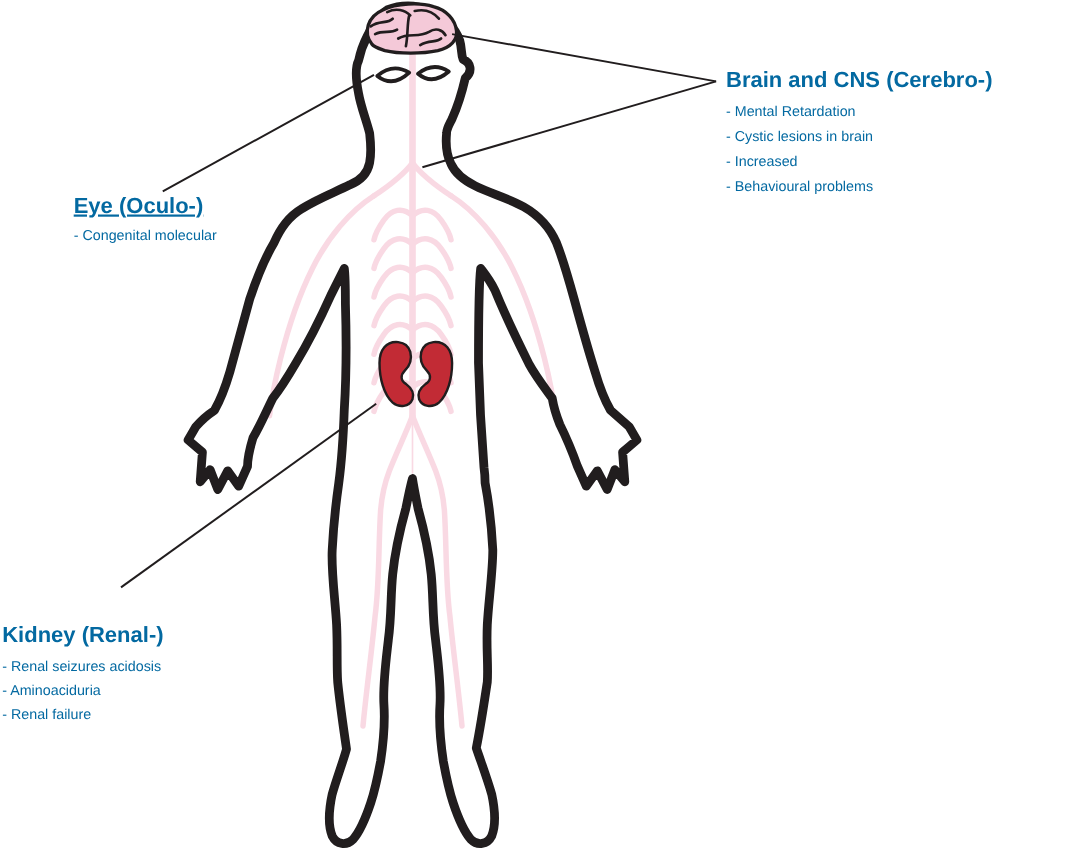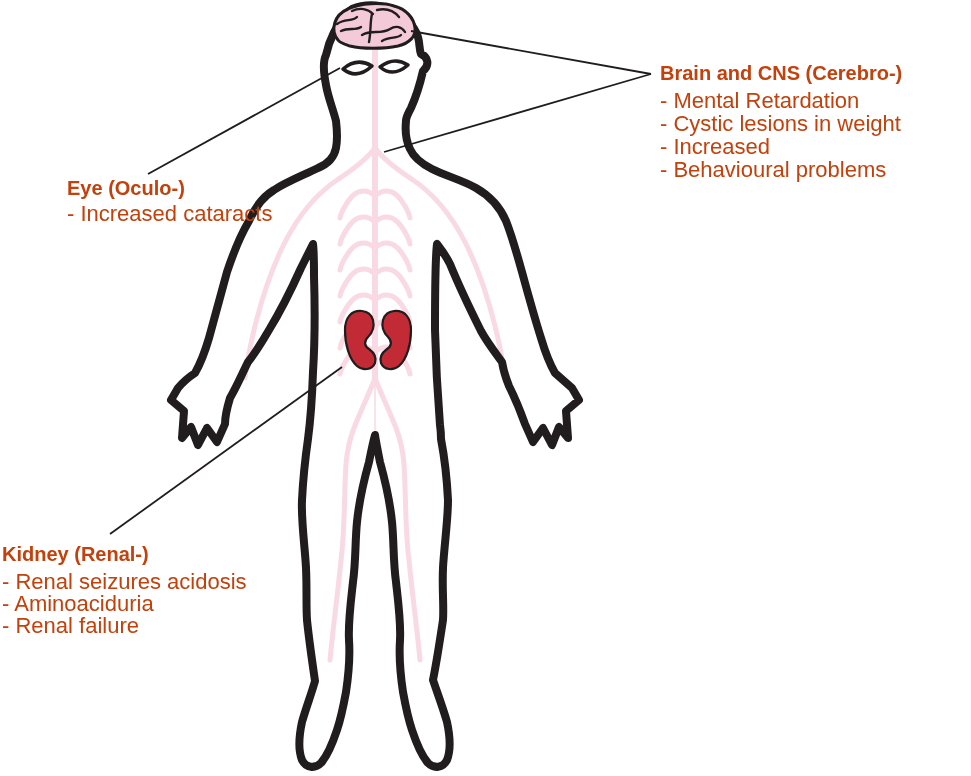--- a/index.html
+++ b/index.html
@@ -4,30 +4,30 @@
 <style>
   html,body{margin:0;padding:0;background:#ffffff;}
   .canvas{
     position:relative;
     width:971px;height:776px;
     background:#ffffff;
     overflow:hidden;
     font-family:"Liberation Sans", sans-serif;
   }
   .canvas svg{position:absolute;left:0;top:0;}
-  .label{position:absolute;color:#c2410c;}
+  .label{position:absolute;color:#0369a1;}
   .label-title{font-weight:bold;font-size:20px;line-height:24px;white-space:nowrap;}
-  .label-item{font-size:22px;white-space:nowrap;}
+  .label-item{font-size:13px;white-space:nowrap;}
   #label-eye{left:67px;top:176px;}
   #label-eye .label-item{line-height:24px;}
-  #label-eye .label-title{margin-bottom:2px;}
+  #label-eye .label-title{margin-bottom:2px;text-decoration:underline;}
   #label-brain{left:660px;top:61px;}
   #label-brain .label-item{line-height:23px;}
   #label-brain .label-title{margin-bottom:4px;}
-  #label-kidney{left:2px;top:542px;}
+  #label-kidney{left:2px;top:566px;}
   #label-kidney .label-item{line-height:22px;}
   #label-kidney .label-title{margin-bottom:5px;}
 
   .ink-stroke{stroke:#211d1e;fill:none;}
   .nerve{stroke:#f9d9e3;fill:none;stroke-linecap:round;stroke-linejoin:round;}
   .callout{stroke:#211d1e;stroke-width:1.8;fill:none;}
 </style>
 </head>
 <body>
 
@@ -153,27 +153,27 @@
     <g>
       <path class="callout" d="M 340 68 L 148 174"></path>
       <path class="callout" d="M 411 31 L 651 74"></path>
       <path class="callout" d="M 384 152 L 651 74"></path>
       <path class="callout" d="M 342 367 L 110 534"></path>
     </g>
   </svg>
 
   <div class="label" id="label-eye">
     <div class="label-title">Eye (Oculo-)</div>
-    <div class="label-item">- Increased cataracts</div>
+    <div class="label-item">- Congenital molecular</div>
   </div>
 
   <div class="label" id="label-brain">
     <div class="label-title">Brain and CNS (Cerebro-)</div>
     <div class="label-item">- Mental Retardation</div>
-    <div class="label-item">- Cystic lesions in weight</div>
+    <div class="label-item">- Cystic lesions in brain</div>
     <div class="label-item">- Increased</div>
     <div class="label-item">- Behavioural problems</div>
   </div>
 
   <div class="label" id="label-kidney">
     <div class="label-title">Kidney (Renal-)</div>
     <div class="label-item">- Renal seizures acidosis</div>
     <div class="label-item">- Aminoaciduria</div>
     <div class="label-item">- Renal failure</div>
   </div>

